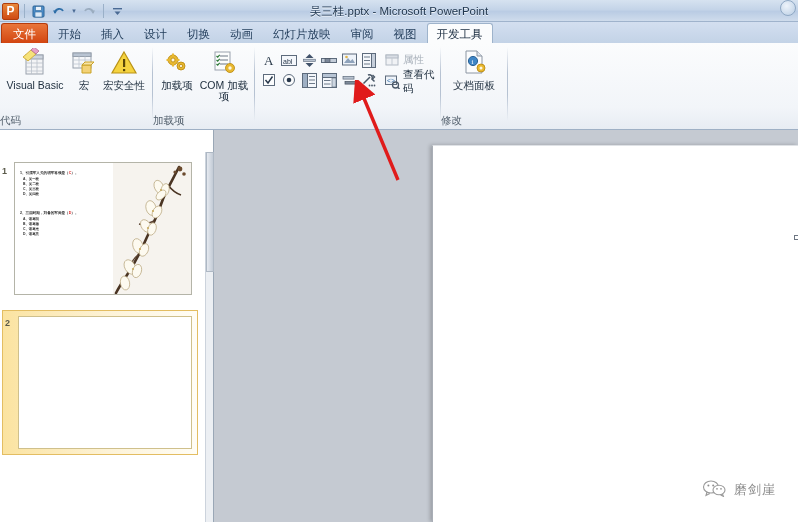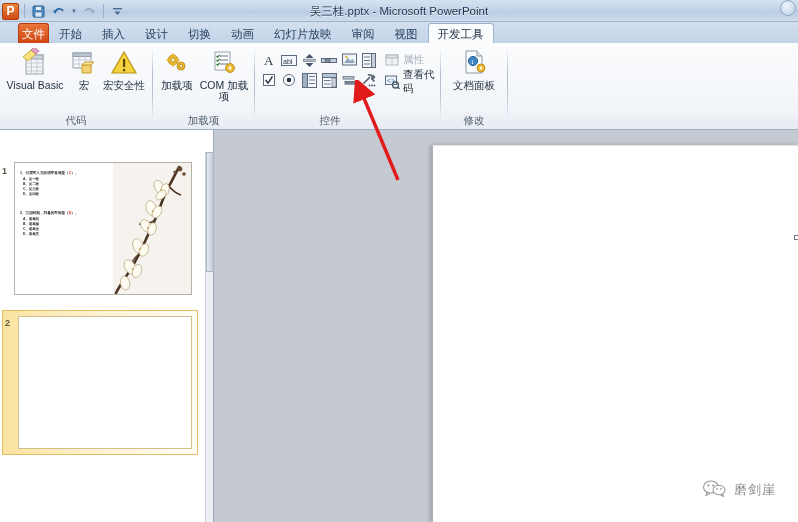--- a/index.html
+++ b/index.html
@@ -63,39 +63,39 @@
   }
   .tab {
     height: 21px; line-height: 21px; padding: 0 9px;
     font-size: 11.5px; color: #1f3a58; cursor: default;
     border: 1px solid transparent; border-bottom: none;
     border-radius: 3px 3px 0 0; white-space: nowrap;
   }
   .tab.file {
     background: linear-gradient(to bottom, #e9763a, #d1430f);
     color: #ffffff; border-color: #b53c0c;
-    margin-left: 18px; padding: 0 3px;
+    margin-left: 1px; padding: 0 11px;
   }
   .tab.active {
     background: #fbfcfd; border-color: #9eb3cb;
     color: #17293d;
   }
 
   
   .ribbon {
     position: absolute; left: 0; top: 43px; width: 798px; height: 87px;
     background: linear-gradient(to bottom, #fbfcfd 0%, #f2f5f9 75%, #e7ecf3 100%);
     border-bottom: 1px solid #9fb0c5;
   }
   .grp {
     position: absolute; top: 0; height: 87px;
   }
   .grp-label {
     position: absolute; bottom: 2px; left: 0; width: 100%;
-    text-align: center; font-size: 10.5px; color: #55626f;
+    font-size: 10.5px; color: #55626f;
   }
   .grp-div {
     position: absolute; top: 4px; width: 1px; height: 74px;
     background: linear-gradient(to bottom, rgba(160,175,195,0), #b6c2d2 35%, #b6c2d2 65%, rgba(160,175,195,0));
   }
   .bigbtn {
     position: absolute; top: 2px;
     display: flex; flex-direction: column; align-items: center;
     width: 62px; padding-top: 3px;
   }
@@ -480,21 +480,20 @@
           <svg width="15" height="14" viewBox="0 0 15 14">
             <rect x="0.5" y="1" width="11" height="8.5" fill="#eef3f9" stroke="#5d6b7c"></rect>
             <text x="2" y="8" font-family="Liberation Mono, monospace" font-size="6.5" fill="#2b6aa8">&lt;&gt;</text>
             <circle cx="10.5" cy="10" r="3" fill="none" stroke="#4a5868" stroke-width="1.3"></circle>
             <line x1="12.7" y1="12.2" x2="14.5" y2="14" stroke="#4a5868" stroke-width="1.5"></line>
           </svg>
         </span>
         <span>查看代码</span>
       </div>
 
-      <div class="grp-label" style="left:0; width:150px;">控件</div>
     </div>
     <div class="grp-div" style="left:440px;"></div>
 
     <div class="grp" style="left:441px; width:66px;">
       <div class="bigbtn" style="left:2px; width:62px;">
         <div class="ico-grid">
           <svg width="30" height="30" viewBox="0 0 30 30">
             <path d="M7 3 h11 l5 5 v17 h-16 z" fill="#fbfcfd" stroke="#8c96a3"></path>
             <path d="M18 3 v5 h5" fill="#dde4ec" stroke="#8c96a3"></path>
             <circle cx="14" cy="13" r="4.6" fill="#3f86c6" stroke="#2a6195"></circle>

